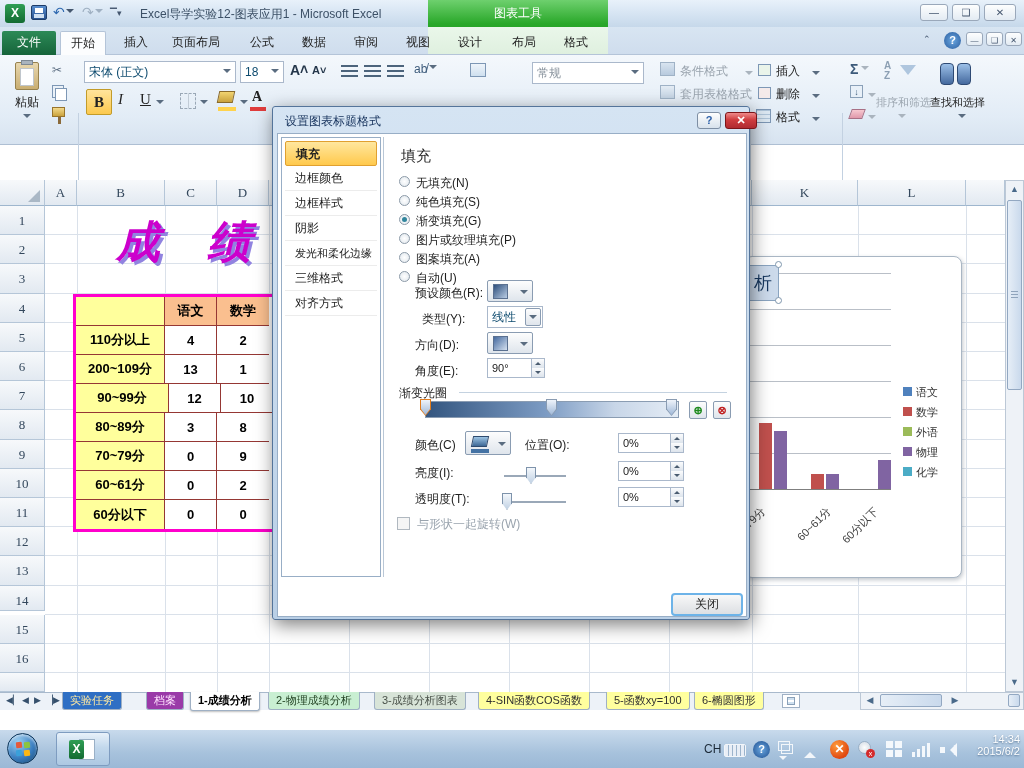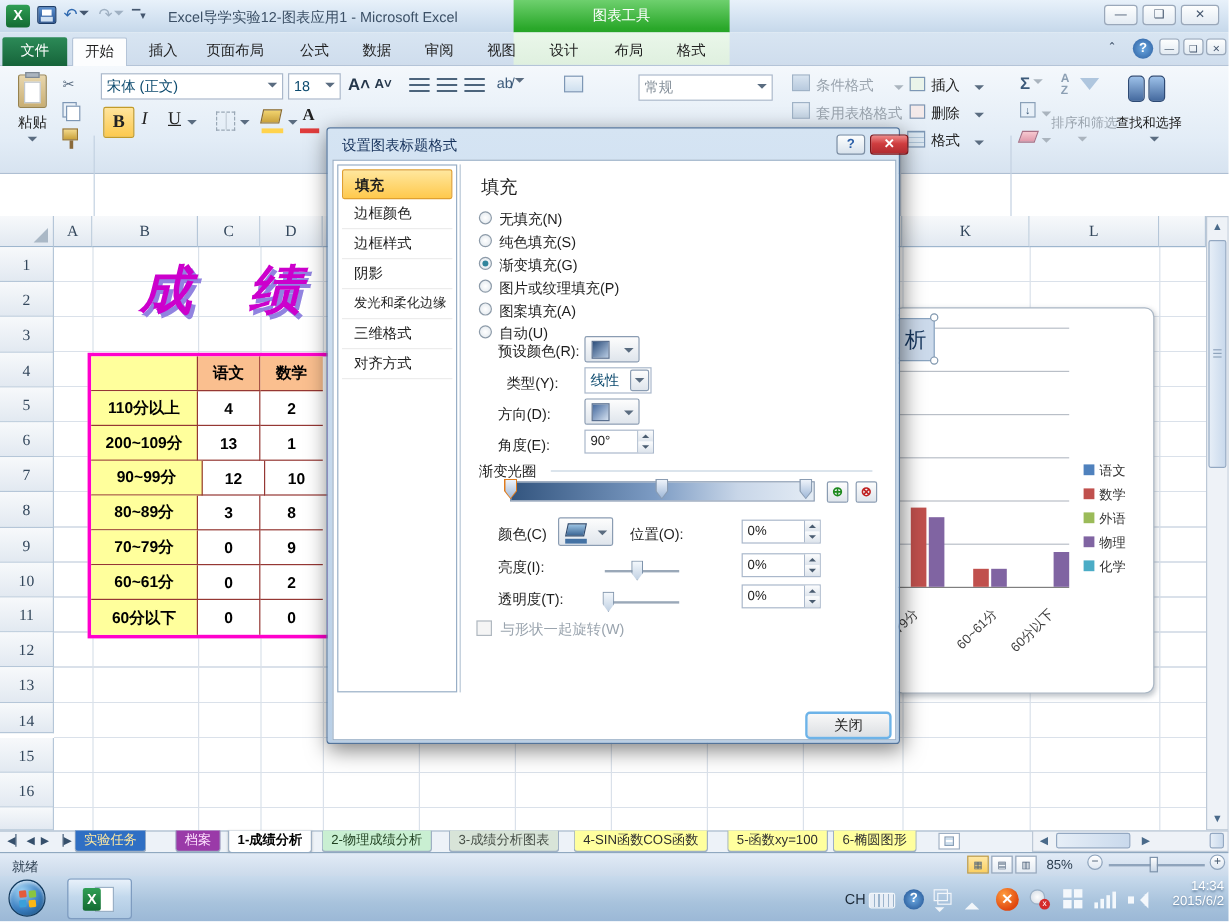--- a/index.html
+++ b/index.html
@@ -479,31 +479,20 @@
   <div class="a stab" style="left: 694px; background: rgb(255, 255, 158); color: rgb(48, 48, 48);">6-椭圆图形</div>
   <div class="a" style="left:782px;top:694px;width:18px;height:14px;border:1px solid #9fb0c4;background:#fff">
       <div style="width:8px;height:8px;margin:2px auto;background:repeating-linear-gradient(0deg,#cfe0ef 0 2px,#fff 2px 4px);border:1px solid #8aa0b8"></div>
     </div>
   <div class="a sb" style="left:860px;top:692px;width:164px;height:18px"></div>
   <div class="a arr" style="left:863px;top:693px;width:14px;height:15px">◀</div>
   <div class="a sbth" style="left:880px;top:694px;width:62px;height:13px"></div>
   <div class="a arr" style="left:948px;top:693px;width:14px;height:15px">▶</div>
   <div class="a sbth" style="left:1008px;top:694px;width:12px;height:13px"></div>
 
-  <div class="a" id="statusbar">
-    <div class="a" style="left:10px;top:4px">就绪</div>
-    <div class="a vbtn on" style="left:806px;top:2px">▦</div>
-    <div class="a vbtn" style="left:826px;top:2px">▤</div>
-    <div class="a vbtn" style="left:846px;top:2px">▥</div>
-    <div class="a" style="left:872px;top:4px">85%</div>
-    <div class="a" style="left:906px;top:1px;width:13px;height:13px;border:1px solid #8fa4bc;border-radius:50%;background:linear-gradient(#fff,#dfe8f2);text-align:center;line-height:11px;font-size:10px;color:#44586e">−</div>
-    <div class="a" style="left:924px;top:9px;width:80px;height:2px;background:#8fa4bc"></div>
-    <div class="a" style="left:958px;top:3px;width:7px;height:13px;background:linear-gradient(#fdfdfd,#c8d6e6);border:1px solid #7e93ab"></div>
-    <div class="a" style="left:1008px;top:1px;width:13px;height:13px;border:1px solid #8fa4bc;border-radius:50%;background:linear-gradient(#fff,#dfe8f2);text-align:center;line-height:11px;font-size:10px;color:#44586e">+</div>
-  </div>
 
   <div class="a" id="taskbar">
     <div class="a" style="left:7px;top:3px;width:31px;height:31px;border-radius:50%;background:radial-gradient(circle at 35% 30%,#9ed2f4,#3a7ec0 55%,#16456e);border:1px solid #12395c;box-shadow:inset 0 2px 3px rgba(255,255,255,.6)">
       <div style="position:absolute;left:8px;top:8px;width:6px;height:6px;background:#e45a3c;border-radius:1px;transform:rotate(-6deg)"></div>
       <div style="position:absolute;left:16px;top:8px;width:6px;height:6px;background:#8bc540;border-radius:1px;transform:rotate(-6deg)"></div>
       <div style="position:absolute;left:8px;top:16px;width:6px;height:6px;background:#3aa0da;border-radius:1px;transform:rotate(-6deg)"></div>
       <div style="position:absolute;left:16px;top:16px;width:6px;height:6px;background:#fcb714;border-radius:1px;transform:rotate(-6deg)"></div>
     </div>
     <div class="a" style="left:56px;top:2px;width:54px;height:34px;border:1px solid #7e9cc0;border-radius:3px;background:linear-gradient(#e8f1fa,#c2d8ec 45%,#adc8e2)">
       <div style="position:absolute;left:22px;top:6px;width:16px;height:21px;background:#fff;border:1px solid #9ab0c6"></div>

